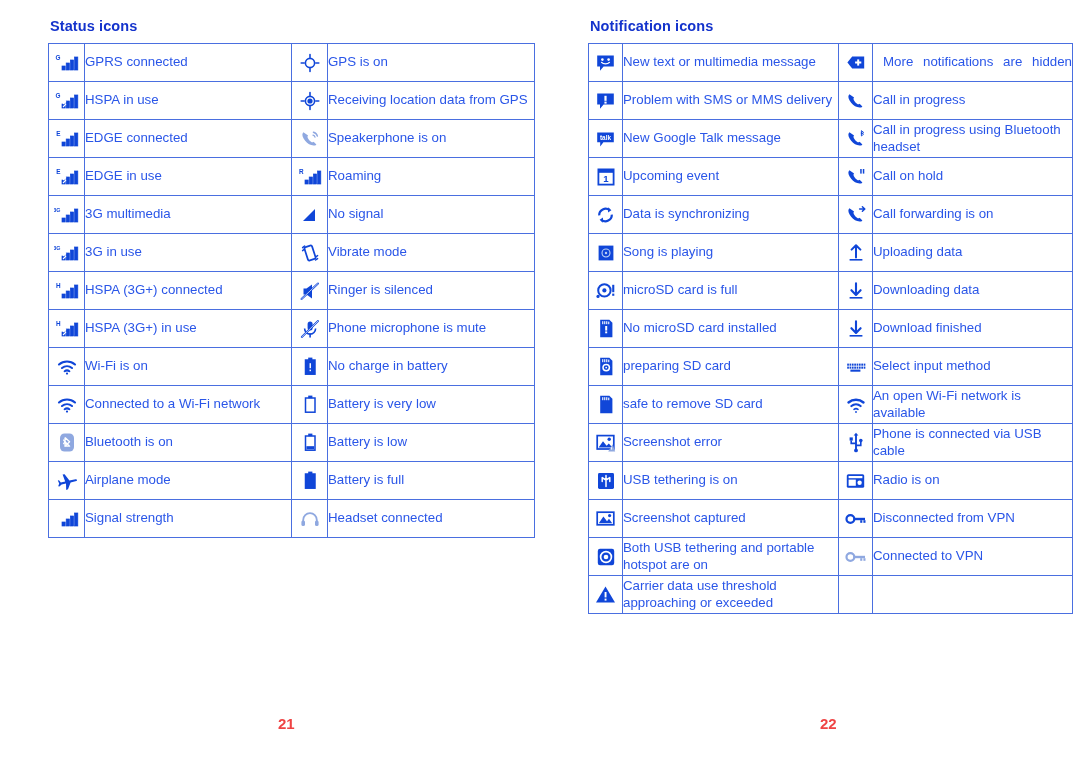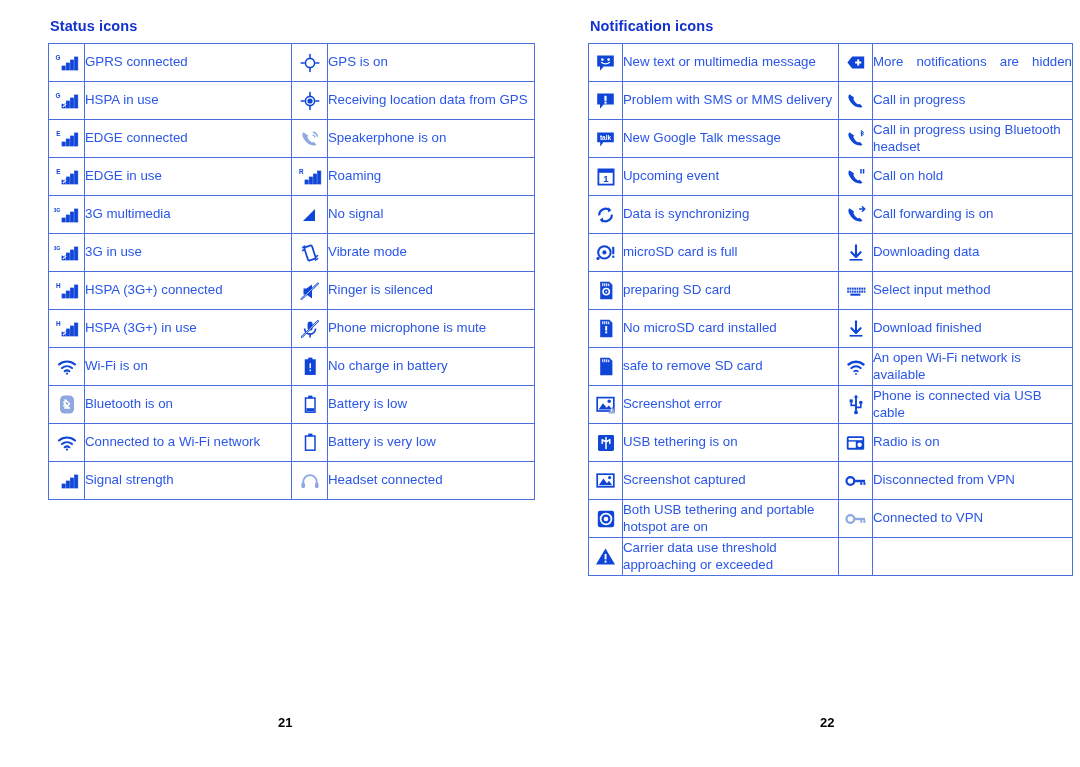--- a/index.html
+++ b/index.html
@@ -66,37 +66,38 @@
   td.cell-label {
     color: #2a56e8;
     font-size: 13.3px;
     line-height: 16.5px;
     padding: 4px 5px 4px 7px;
     vertical-align: middle;
   }
   td.cell-label.justify {
     text-align: justify;
     text-align-last: justify;
+    padding-left: 10px;
   }
   td.cell-label.justify > span { display: block; }
   td.empty { }
 
   .ico {
     display: inline-block;
     vertical-align: middle;
     line-height: 0;
   }
   .ico svg { display: block; }
 
   .pagenums { position: absolute; top: 715px; left: 0; width: 1080px; height: 22px; }
   .pagenum {
     position: absolute;
-    font-size: 13px;
+    font-size: 15px;
     font-weight: bold;
-    color: #000000;
+    color: #ef4444;
   }
   .pagenum-left  { left: 258px; }
   .pagenum-right { left: 800px; }
 </style>
 </head>
 <body>
 
 <div class="page">
 
   <div class="panel panel-left">
@@ -254,46 +255,57 @@
             <td class="cell-label">Wi-Fi is on</td>
             <td class="cell-icon"><span class="ico"><svg width="22" height="21" viewBox="0 0 22 21">
     <rect x="9.2" y="1.6" width="4.2" height="2.6" fill="#1046d8"></rect>
     <rect x="6.5" y="4" width="9.5" height="14.2" fill="#1046d8" stroke="#1046d8" stroke-width="1.5"></rect>
     <rect x="10.55" y="7.2" width="1.4" height="5" fill="#ffffff"></rect>
                   <rect x="10.55" y="13.6" width="1.4" height="1.6" fill="#ffffff"></rect>
                 </svg></span></td>
             <td class="cell-label">No charge in battery</td>
           </tr>
           <tr>
-            <td class="cell-icon"><span class="ico"><svg width="18" height="21" viewBox="0 0 18 21">
-    <rect x="2" y="1.5" width="14" height="18" rx="4.5" fill="#8fa8e0"></rect>
-    <path d="M7 5.5 L11.6 9.8 L7 14.2 L7 5.5 M7 9.8 L11.6 14.2 L7 14.2" fill="none" stroke="#ffffff" stroke-width="1.3" stroke-linejoin="round"></path>
-    <path d="M5.4 7.6 L7 9.8 L5.4 12" fill="none" stroke="#ffffff" stroke-width="1.3"></path>
-                </svg></span></td>
-            <td class="cell-label">Bluetooth is on</td>
-            <td class="cell-icon"><span class="ico"><svg width="22" height="21" viewBox="0 0 22 21">
-    <rect x="9.2" y="1.6" width="4.2" height="2.6" fill="#1046d8"></rect>
-    <rect x="6.5" y="4" width="9.5" height="14.2" fill="none" stroke="#1046d8" stroke-width="1.5"></rect>
-    <rect x="7.4" y="14.176" width="7.7" height="3.1239999999999997" fill="#1046d8"></rect>
-                </svg></span></td>
-            <td class="cell-label">Battery is low</td>
-          </tr>
-          <tr>
             <td class="cell-icon"><span class="ico"><svg width="22" height="18" viewBox="0 0 22 18">
     <path d="M3 6.5 A12 12 0 0 1 19 6.5" stroke="#1046d8" stroke-width="2.1" fill="none" stroke-linecap="round"></path>
     <path d="M6 10 A8 8 0 0 1 16 10" stroke="#1046d8" stroke-width="2.1" fill="none" stroke-linecap="round"></path>
     <path d="M8.6 13.2 A4.2 4.2 0 0 1 13.4 13.2" stroke="#1046d8" stroke-width="2" fill="none" stroke-linecap="round"></path>
     <circle cx="11" cy="15.6" r="1.1" fill="#1046d8"></circle>
                 </svg></span></td>
             <td class="cell-label">Connected to a Wi-Fi network</td>
             <td class="cell-icon"><span class="ico"><svg width="22" height="21" viewBox="0 0 22 21">
     <rect x="9.2" y="1.6" width="4.2" height="2.6" fill="#1046d8"></rect>
     <rect x="6.5" y="4" width="9.5" height="14.2" fill="none" stroke="#1046d8" stroke-width="1.5"></rect>
     </svg></span></td>
             <td class="cell-label">Battery is very low</td>
+          </tr>
+          <tr>
+            <td class="cell-icon"><span class="ico"><svg width="18" height="21" viewBox="0 0 18 21">
+    <rect x="2" y="1.5" width="14" height="18" rx="4.5" fill="#8fa8e0"></rect>
+    <path d="M7 5.5 L11.6 9.8 L7 14.2 L7 5.5 M7 9.8 L11.6 14.2 L7 14.2" fill="none" stroke="#ffffff" stroke-width="1.3" stroke-linejoin="round"></path>
+    <path d="M5.4 7.6 L7 9.8 L5.4 12" fill="none" stroke="#ffffff" stroke-width="1.3"></path>
+                </svg></span></td>
+            <td class="cell-label">Bluetooth is on</td>
+            <td class="cell-icon"><span class="ico"><svg width="22" height="21" viewBox="0 0 22 21">
+    <rect x="9.2" y="1.6" width="4.2" height="2.6" fill="#1046d8"></rect>
+    <rect x="6.5" y="4" width="9.5" height="14.2" fill="none" stroke="#1046d8" stroke-width="1.5"></rect>
+    <rect x="7.4" y="14.176" width="7.7" height="3.1239999999999997" fill="#1046d8"></rect>
+                </svg></span></td>
+            <td class="cell-label">Battery is low</td>
+          </tr>
+          <tr>
+            <td class="cell-icon"><span class="ico"><svg width="22" height="20" viewBox="0 0 22 20">
+    <path d="M19.6 8.2 L13.4 9.6 L8.6 3.2 L6.6 3.6 L9.2 10.6 L4.8 11.6 L3.0 9.2 L1.8 9.6 L3.2 12.6 L2.2 15.2 L3.4 15.4 L5.6 13.4 L10.0 12.4 L10.2 19.0 L12.0 18.2 L14.6 11.4 L20.4 10.0 C21.4 9.7 21.2 7.9 19.6 8.2 Z" fill="#1046d8"></path>
+                </svg></span></td>
+            <td class="cell-label">Airplane mode</td>
+            <td class="cell-icon"><span class="ico"><svg width="22" height="21" viewBox="0 0 22 21">
+    <rect x="9.2" y="1.6" width="4.2" height="2.6" fill="#1046d8"></rect>
+    <rect x="6.5" y="4" width="9.5" height="14.2" fill="#1046d8" stroke="#1046d8" stroke-width="1.5"></rect>
+    </svg></span></td>
+            <td class="cell-label">Battery is full</td>
           </tr>
           <tr>
             <td class="cell-icon"><span class="ico"><svg width="26" height="20" viewBox="0 0 26 20">
                   <rect x="8" y="13" width="3.2" height="4" fill="#1046d8" stroke="#1046d8" stroke-width="0.7"></rect>
                   <rect x="12.2" y="10" width="3.2" height="7" fill="#1046d8" stroke="#1046d8" stroke-width="0.7"></rect>
                   <rect x="16.4" y="7" width="3.2" height="10" fill="#1046d8" stroke="#1046d8" stroke-width="0.7"></rect>
                   <rect x="20.6" y="4" width="3.2" height="13" fill="#1046d8" stroke="#1046d8" stroke-width="0.7"></rect>
                 </svg></span></td>
             <td class="cell-label">Signal strength</td>
             <td class="cell-icon"><span class="ico"><svg width="22" height="18" viewBox="0 0 22 18">
@@ -380,33 +392,65 @@
     <path d="M7.8 17.8 L4.6 14.8 L8.0 12.4 Z" fill="#1046d8"></path>
                 </svg></span></td>
             <td class="cell-label">Data is synchronizing</td>
             <td class="cell-icon"><span class="ico"><svg width="22" height="20" viewBox="0 0 22 20">
     <path d="M4.4 3.2 C3 4.6 3 6.6 4.6 9.4 C6.4 12.6 9.4 15.1 12.2 16.1 C14.6 17 16.4 16.6 17.4 15.4 L14.6 12.7 C13.8 13.4 13 13.4 12 12.7 C10.7 11.8 9.6 10.5 8.9 9.2 C8.3 8.1 8.4 7.3 9.1 6.6 Z" fill="#1046d8"></path>
     <path d="M14.6 4 L19.4 4 M17.4 1.8 L19.8 4 L17.4 6.2" stroke="#1046d8" stroke-width="1.5" fill="none" stroke-linecap="round" stroke-linejoin="round"></path>
                 </svg></span></td>
             <td class="cell-label">Call forwarding is on</td>
           </tr>
           <tr>
+            <td class="cell-icon"><span class="ico"><svg width="20" height="20" viewBox="0 0 20 20">
+    <rect x="2.6" y="2.6" width="14.8" height="14.8" fill="#1046d8"></rect>
+    <circle cx="10" cy="10" r="4" fill="none" stroke="#bcd0f5" stroke-width="1.1"></circle>
+    <circle cx="10" cy="10" r="1.2" fill="#bcd0f5"></circle>
+                </svg></span></td>
+            <td class="cell-label">Song is playing</td>
+            <td class="cell-icon"><span class="ico"><svg width="20" height="20" viewBox="0 0 20 20">
+      <path d="M10 2.4 L10 14.4 M5.6 6.6 L10 2.2 L14.4 6.6" stroke="#1046d8" stroke-width="2" fill="none" stroke-linecap="round" stroke-linejoin="round"></path>
+      <rect x="3.6" y="16" width="12.8" height="1.6" fill="#1046d8"></rect>
+                </svg></span></td>
+            <td class="cell-label">Uploading data</td>
+          </tr>
+          <tr>
             <td class="cell-icon"><span class="ico"><svg width="22" height="20" viewBox="0 0 22 20">
     <circle cx="9.4" cy="9.4" r="6.2" fill="none" stroke="#1046d8" stroke-width="2"></circle>
     <circle cx="9.4" cy="9.4" r="2.1" fill="#1046d8"></circle>
     <circle cx="3.0" cy="15.4" r="1.6" fill="#1046d8"></circle>
     <rect x="17.2" y="3.8" width="2.1" height="7.4" fill="#1046d8"></rect>
     <rect x="17.2" y="12.6" width="2.1" height="2.2" fill="#1046d8"></rect>
                 </svg></span></td>
             <td class="cell-label">microSD card is full</td>
             <td class="cell-icon"><span class="ico"><svg width="20" height="20" viewBox="0 0 20 20">
     <path d="M10 2.4 L10 13.4 M5.4 9.2 L10 14 L14.6 9.2" stroke="#1046d8" stroke-width="2.1" fill="none" stroke-linecap="round" stroke-linejoin="round"></path>
     <rect x="3.6" y="16" width="12.8" height="1.6" fill="#1046d8"></rect>
                 </svg></span></td>
             <td class="cell-label">Downloading data</td>
+          </tr>
+          <tr>
+            <td class="cell-icon"><span class="ico"><svg width="20" height="21" viewBox="0 0 20 21">
+    <path d="M4.2 1.8 L13.4 1.8 L16.4 4.8 L16.4 19.2 L4.2 19.2 Z" fill="#1046d8"></path>
+    <g fill="#ffffff">
+                    <rect x="6.2" y="3.2" width="1.1" height="3"></rect>
+                    <rect x="8.2" y="3.2" width="1.1" height="3"></rect>
+                    <rect x="10.2" y="3.2" width="1.1" height="3"></rect>
+                    <rect x="12.2" y="3.6" width="1.1" height="2.6"></rect>
+                  </g>
+    <rect x="9.2" y="8" width="2" height="4.6" fill="#ffffff"></rect>
+                  <rect x="9.2" y="13.4" width="2" height="1.9" fill="#ffffff"></rect>
+                </svg></span></td>
+            <td class="cell-label">No microSD card installed</td>
+            <td class="cell-icon"><span class="ico"><svg width="20" height="20" viewBox="0 0 20 20">
+    <path d="M10 2.4 L10 13.4 M5.4 9.2 L10 14 L14.6 9.2" stroke="#1046d8" stroke-width="2.1" fill="none" stroke-linecap="round" stroke-linejoin="round"></path>
+    <rect x="3.6" y="16" width="12.8" height="1.6" fill="#1046d8"></rect>
+                </svg></span></td>
+            <td class="cell-label">Download finished</td>
           </tr>
           <tr>
             <td class="cell-icon"><span class="ico"><svg width="20" height="21" viewBox="0 0 20 21">
     <path d="M4.2 1.8 L13.4 1.8 L16.4 4.8 L16.4 19.2 L4.2 19.2 Z" fill="#1046d8"></path>
     <g fill="#ffffff">
                     <rect x="6.2" y="3.2" width="1.1" height="3"></rect>
                     <rect x="8.2" y="3.2" width="1.1" height="3"></rect>
                     <rect x="10.2" y="3.2" width="1.1" height="3"></rect>
                     <rect x="12.2" y="3.6" width="1.1" height="2.6"></rect>
                   </g>
@@ -437,39 +481,20 @@
           </tr>
           <tr>
             <td class="cell-icon"><span class="ico"><svg width="20" height="21" viewBox="0 0 20 21">
     <path d="M4.2 1.8 L13.4 1.8 L16.4 4.8 L16.4 19.2 L4.2 19.2 Z" fill="#1046d8"></path>
     <g fill="#ffffff">
                     <rect x="6.2" y="3.2" width="1.1" height="3"></rect>
                     <rect x="8.2" y="3.2" width="1.1" height="3"></rect>
                     <rect x="10.2" y="3.2" width="1.1" height="3"></rect>
                     <rect x="12.2" y="3.6" width="1.1" height="2.6"></rect>
                   </g>
-    <rect x="9.2" y="8" width="2" height="4.6" fill="#ffffff"></rect>
-                  <rect x="9.2" y="13.4" width="2" height="1.9" fill="#ffffff"></rect>
-                </svg></span></td>
-            <td class="cell-label">No microSD card installed</td>
-            <td class="cell-icon"><span class="ico"><svg width="20" height="20" viewBox="0 0 20 20">
-    <path d="M10 2.4 L10 13.4 M5.4 9.2 L10 14 L14.6 9.2" stroke="#1046d8" stroke-width="2.1" fill="none" stroke-linecap="round" stroke-linejoin="round"></path>
-    <rect x="3.6" y="16" width="12.8" height="1.6" fill="#1046d8"></rect>
-                </svg></span></td>
-            <td class="cell-label">Download finished</td>
-          </tr>
-          <tr>
-            <td class="cell-icon"><span class="ico"><svg width="20" height="21" viewBox="0 0 20 21">
-    <path d="M4.2 1.8 L13.4 1.8 L16.4 4.8 L16.4 19.2 L4.2 19.2 Z" fill="#1046d8"></path>
-    <g fill="#ffffff">
-                    <rect x="6.2" y="3.2" width="1.1" height="3"></rect>
-                    <rect x="8.2" y="3.2" width="1.1" height="3"></rect>
-                    <rect x="10.2" y="3.2" width="1.1" height="3"></rect>
-                    <rect x="12.2" y="3.6" width="1.1" height="2.6"></rect>
-                  </g>
     </svg></span></td>
             <td class="cell-label">safe to remove SD card</td>
             <td class="cell-icon"><span class="ico"><svg width="22" height="18" viewBox="0 0 22 18">
     <path d="M3.5 6.5 A11.5 11.5 0 0 1 18.5 6.5" stroke="#1046d8" stroke-width="2.4" fill="none" stroke-linecap="round"></path>
     <path d="M6.4 10 A7.4 7.4 0 0 1 15.6 10" stroke="#1046d8" stroke-width="2.2" fill="none" stroke-linecap="round"></path>
     <path d="M9 13.3 A3.6 3.6 0 0 1 13 13.3" stroke="#1046d8" stroke-width="1.6" fill="none" stroke-linecap="round"></path>
     <circle cx="11" cy="16" r="0.9" fill="#1046d8"></circle>
                 </svg></span></td>
             <td class="cell-label">An open Wi-Fi network is available</td>
           </tr>

